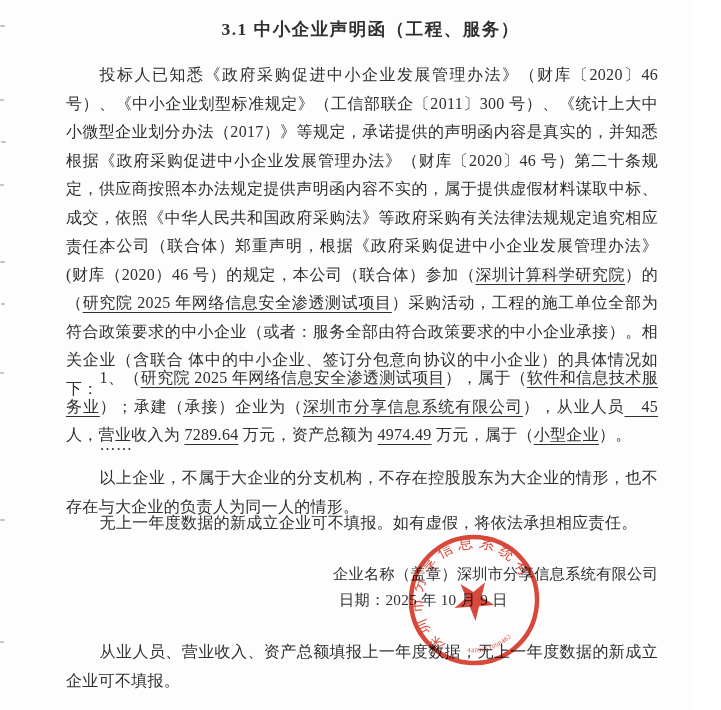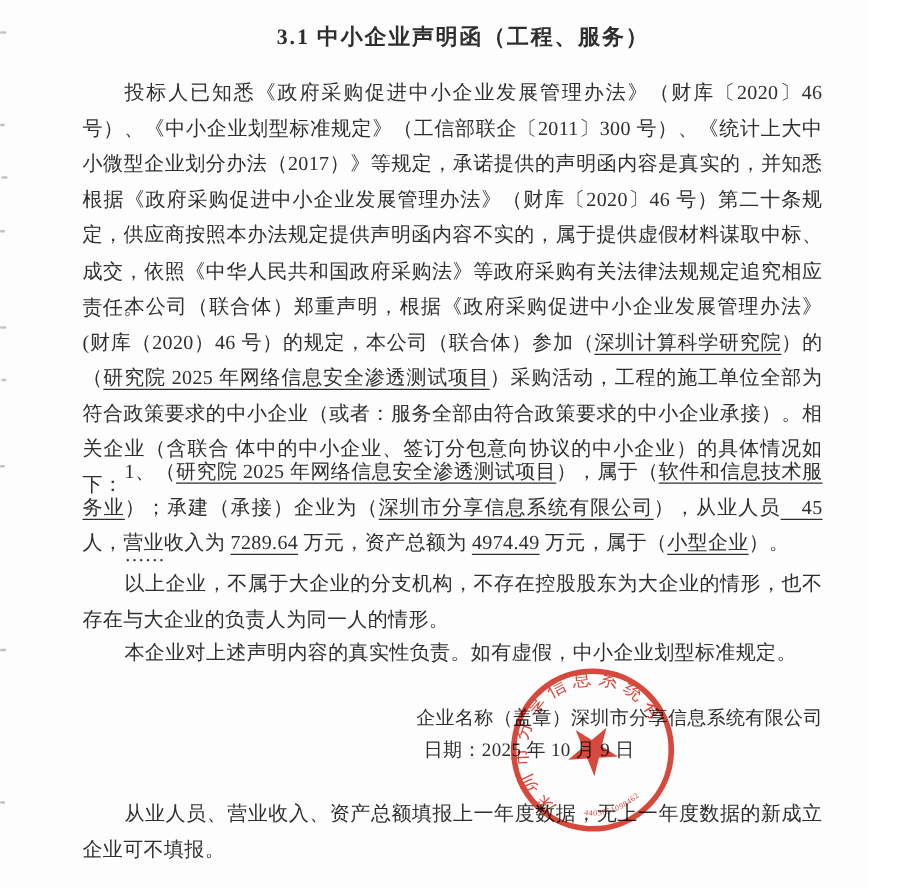--- a/index.html
+++ b/index.html
@@ -23,21 +23,21 @@
     position:absolute;left:66px;width:592px;
     font-size:16px;line-height:28.6px;
     text-align:justify;letter-spacing:0.3px;
   }
   .ind{text-indent:2.1em;}
   .u{text-decoration:underline;text-underline-offset:4px;}
   #p1{top:61px;}
   #p2{top:232px;}
   #p3{top:364px;}
   #pe{top:431px;}
-  #p4{top:454px;}
+  #p4{top:464px;}
   #p5{top:509px;}
   #p6{top:638px;}
   .sig{position:absolute;font-size:15.2px;letter-spacing:0.3px;white-space:nowrap;}
   #sigName{left:333px;top:564px;}
   #sigDate{left:339px;top:590px;}
   .seal{
     position:absolute;left:404px;top:530px;width:140px;height:140px;
     mix-blend-mode:multiply;opacity:.92;pointer-events:none;
   }
   .seal .red-stroke{stroke:var(--seal);fill:none;}
@@ -55,21 +55,21 @@
   <div class="para ind" id="p1"><span>投标人已知悉《政府采购促进中小企业发展管理办法》（财库〔2020〕46 号）、《中小企业划型标准规定》（工信部联企〔2011〕300 号）、《统计上大中小微型企业划分办法（2017）》等规定，承诺提供的声明函内容是真实的，并知悉根据《政府采购促进中小企业发展管理办法》（财库〔2020〕46 号）第二十条规定，供应商按照本办法规定提供声明函内容不实的，属于提供虚假材料谋取中标、成交，依照《中华人民共和国政府采购法》等政府采购有关法律法规规定追究相应责任。</span></div>
 
   <div class="para ind" id="p2"><span>本公司（联合体）郑重声明，根据《政府采购促进中小企业发展管理办法》(财库（2020）46 号）的规定，本公司（联合体）参加（</span><span class="u">深圳计算科学研究院</span><span>）的（</span><span class="u">研究院 2025 年网络信息安全渗透测试项目</span><span>）采购活动，工程的施工单位全部为符合政策要求的中小企业（或者：服务全部由符合政策要求的中小企业承接）。相关企业（含联合 体中的中小企业、签订分包意向协议的中小企业）的具体情况如下：</span></div>
 
   <div class="para ind" id="p3"><span>1、（</span><span class="u">研究院 2025 年网络信息安全渗透测试项目</span><span>），属于（</span><span class="u">软件和信息技术服务业</span><span>）；承建（承接）企业为（</span><span class="u">深圳市分享信息系统有限公司</span><span>），从业人员</span><span class="u">　45</span><span> 人，营业收入为 </span><span class="u">7289.64</span><span> 万元，资产总额为 </span><span class="u">4974.49</span><span> 万元，属于（</span><span class="u">小型企业</span><span>）。</span></div>
 
   <div class="para ind" id="pe">……</div>
 
   <div class="para ind" id="p4"><span>以上企业，不属于大企业的分支机构，不存在控股股东为大企业的情形，也不存在与大企业的负责人为同一人的情形。</span></div>
 
-  <div class="para ind" id="p5"><span>本企业对上述声明内容的真实性负责。如有虚假，中小企业划型标准规定。</span></div>
+  <div class="para ind" id="p5"><span>无上一年度数据的新成立企业可不填报。如有虚假，将依法承担相应责任。</span></div>
 
   <div class="sig" id="sigName">企业名称（盖章）深圳市分享信息系统有限公司</div>
   <div class="sig" id="sigDate">日期：2025 年 10 月 9 日</div>
 
   <div class="para ind" id="p6"><span>从业人员、营业收入、资产总额填报上一年度数据，无上一年度数据的新成立企业可不填报。</span></div>
 
   <svg class="seal" viewBox="-70 -70 140 140" aria-hidden="true">
     <g transform="rotate(-40)">
       <circle class="red-stroke" r="63" stroke-width="4.5"></circle>
       <path id="sealArcTop" d="M -50 18 A 53 53 0 1 1 50 18" fill="none"></path>

